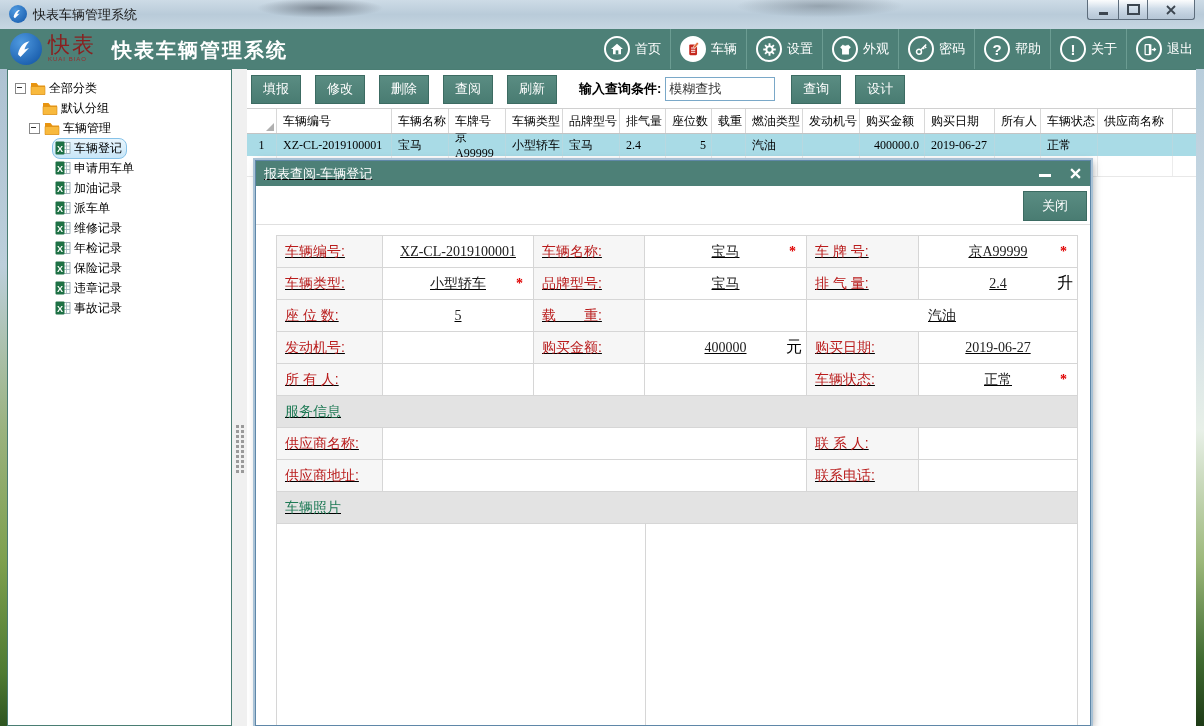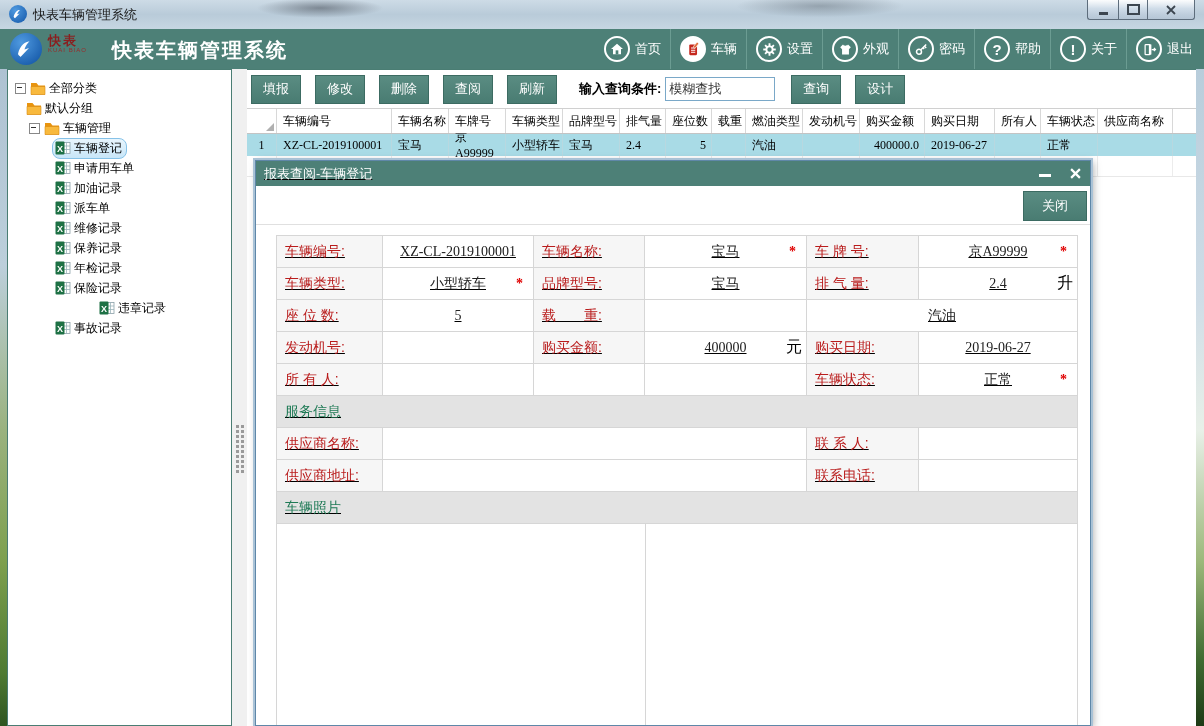--- a/index.html
+++ b/index.html
@@ -29,21 +29,21 @@
   .winbtn.max{width:28px;}
   .winbtn.close{width:46px;border-bottom-right-radius:3px;border-left:none;}
   .glyph-minbar{width:9px;height:3px;background:#3c4650;margin-top:7px;}
   .glyph-maxbox{width:9px;height:7px;border:2px solid #3c4650;}
   
   .appheader{position:absolute;left:0;top:29px;width:1204px;height:40px;background:#4d8077;}
   .logo-circle{position:absolute;left:10px;top:4px;width:32px;height:32px;border-radius:50%;
     background:radial-gradient(circle at 35% 30%,#4f9ae0,#0d4fa0);}
   .logo-circle svg{position:absolute;left:5px;top:5px;}
   .brand{position:absolute;left:48px;top:5px;line-height:1;}
-  .brand .cn{font-size:13px;font-weight:bold;color:#8a1f1f;letter-spacing:2px;}
+  .brand .cn{font-size:22px;font-weight:normal;color:#8a1f1f;letter-spacing:2px;}
   .brand .en{font-size:6px;color:#9a2a2a;letter-spacing:1px;}
   .app-title{position:absolute;left:112px;top:8px;font-size:20px;font-weight:bold;color:#fff;letter-spacing:2px;}
   .nav{position:absolute;right:2px;top:0;height:40px;display:flex;}
   .navitem{width:75px;height:40px;display:flex;align-items:center;justify-content:center;gap:5px;
     border-left:1px solid #6b9c92;cursor:pointer;}
   .navicon{width:26px;height:26px;border:2px solid #fff;border-radius:50%;box-sizing:border-box;
     display:flex;align-items:center;justify-content:center;flex:0 0 auto;}
   .navicon.activebg{background:#fff;border-color:#fff;}
   .navlabel{font-size:13px;color:#fff;}
   .navglyph{font-size:15px;font-weight:bold;color:#fff;line-height:1;}
@@ -256,21 +256,21 @@
 <div class="edge-right"></div>
 
 <div class="sidebar">
   <div class="tree-row" style="padding-left:7px;">
     <span class="expander"></span>
     <svg class="ic16" viewBox="0 0 16 16">
         <use href="#foldericon"></use>
       </svg>
     <span>全部分类</span>
   </div>
-  <div class="tree-row" style="padding-left:18px;">
+  <div class="tree-row" style="padding-left:34px;">
     <svg class="ic16" viewBox="0 0 16 16">
         <use href="#foldericon"></use>
       </svg>
     <span>默认分组</span>
   </div>
   <div class="tree-row" style="padding-left:21px;">
     <span class="expander"></span>
     <svg class="ic16" viewBox="0 0 16 16">
         <use href="#foldericon"></use>
       </svg>
@@ -314,40 +314,32 @@
           <use href="#xlicon"></use>
         </svg>
       <span>维修记录</span>
     </span>
   </div>
   <div class="tree-row" style="padding-left:44px;">
     <span class="leafwrap">
       <svg class="ic16" viewBox="0 0 16 16">
           <use href="#xlicon"></use>
         </svg>
-      <span>保养记录</span>
-    </span>
-  </div>
-  <div class="tree-row" style="padding-left:44px;">
-    <span class="leafwrap">
-      <svg class="ic16" viewBox="0 0 16 16">
-          <use href="#xlicon"></use>
-        </svg>
       <span>年检记录</span>
     </span>
   </div>
   <div class="tree-row" style="padding-left:44px;">
     <span class="leafwrap">
       <svg class="ic16" viewBox="0 0 16 16">
           <use href="#xlicon"></use>
         </svg>
       <span>保险记录</span>
     </span>
   </div>
-  <div class="tree-row" style="padding-left:44px;margin-left:44px;">
+  <div class="tree-row" style="padding-left:44px;">
     <span class="leafwrap">
       <svg class="ic16" viewBox="0 0 16 16">
           <use href="#xlicon"></use>
         </svg>
       <span>违章记录</span>
     </span>
   </div>
   <div class="tree-row" style="padding-left:44px;">
     <span class="leafwrap">
       <svg class="ic16" viewBox="0 0 16 16">

